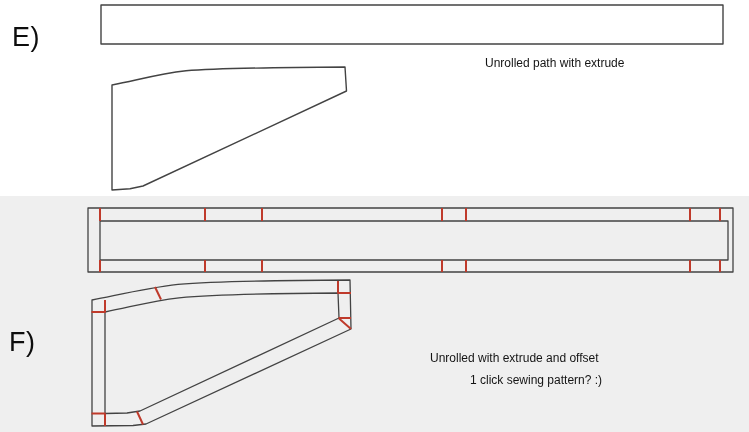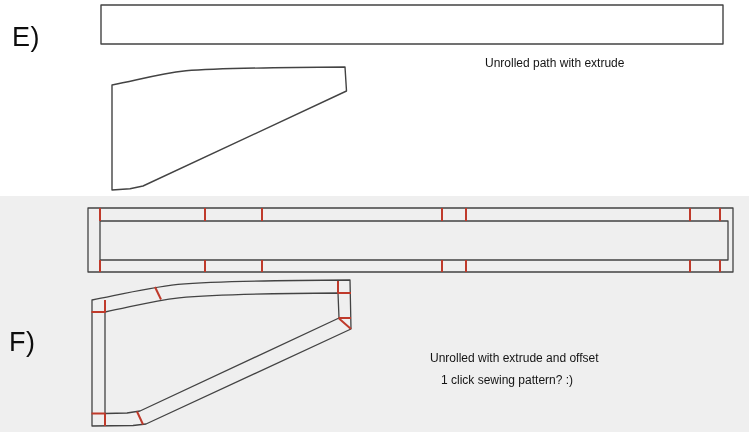--- a/index.html
+++ b/index.html
@@ -25,21 +25,21 @@
   .label-e { left: 12px; top: 22px; }
   .label-f { left: 9px; top: 131px; }
   .caption {
     position: absolute;
     font-size: 12px;
     color: #141414;
     white-space: nowrap;
   }
   .caption-e  { left: 485px; top: 56px; }
   .caption-f1 { left: 430px; top: 128px; margin-top: 27px; }
-  .caption-f2 { left: 441px; top: 177px; }
+  .caption-f2 { left: 470px; top: 177px; }
 </style>
 </head>
 <body>
 
 <div class="stage">
 
   <div class="panel panel-e">
     <svg width="749" height="196" viewBox="0 0 749 196">
       <g fill="none" stroke-width="1.4" stroke-linejoin="round" stroke-linecap="round" stroke="#434343">
 

